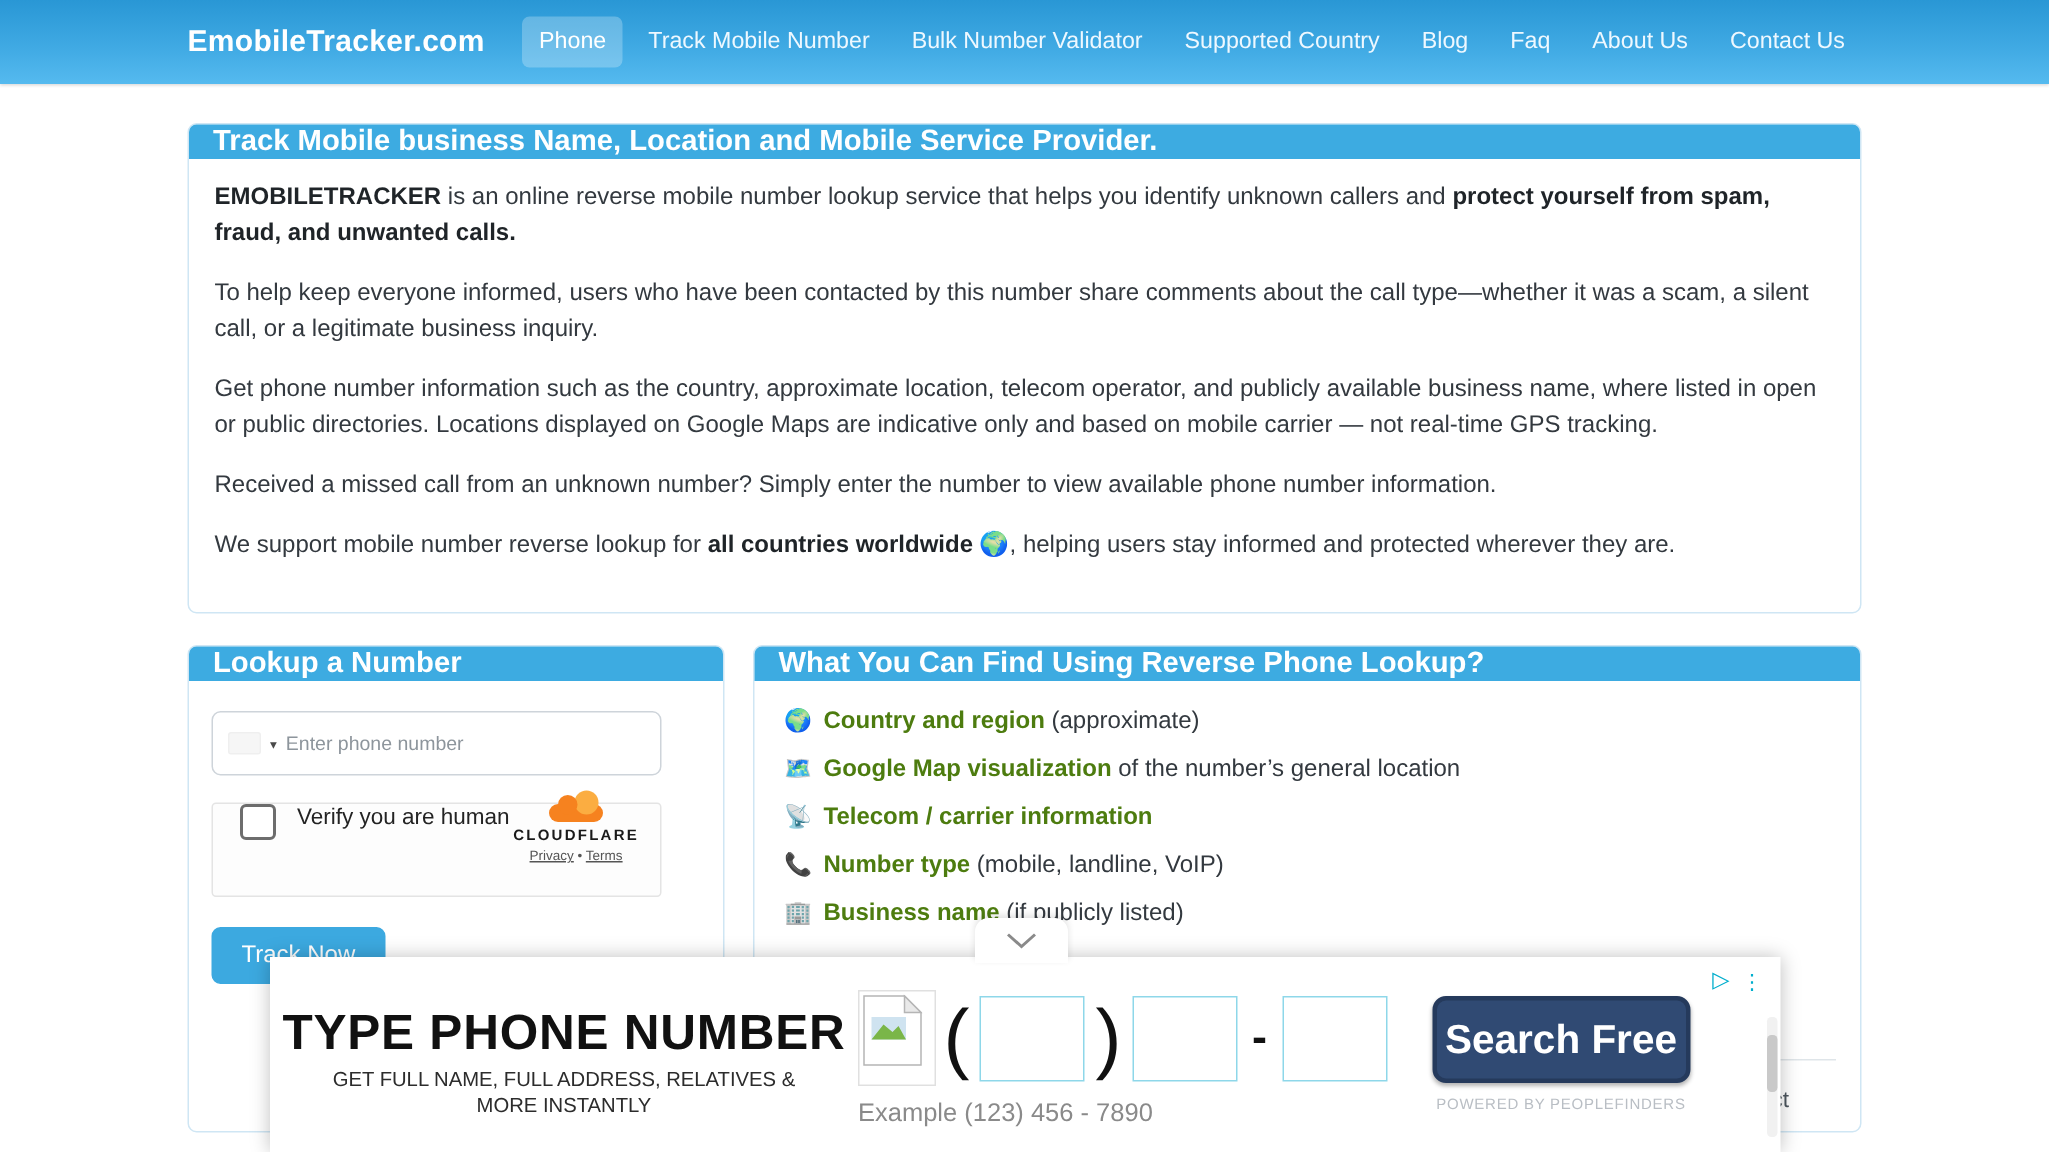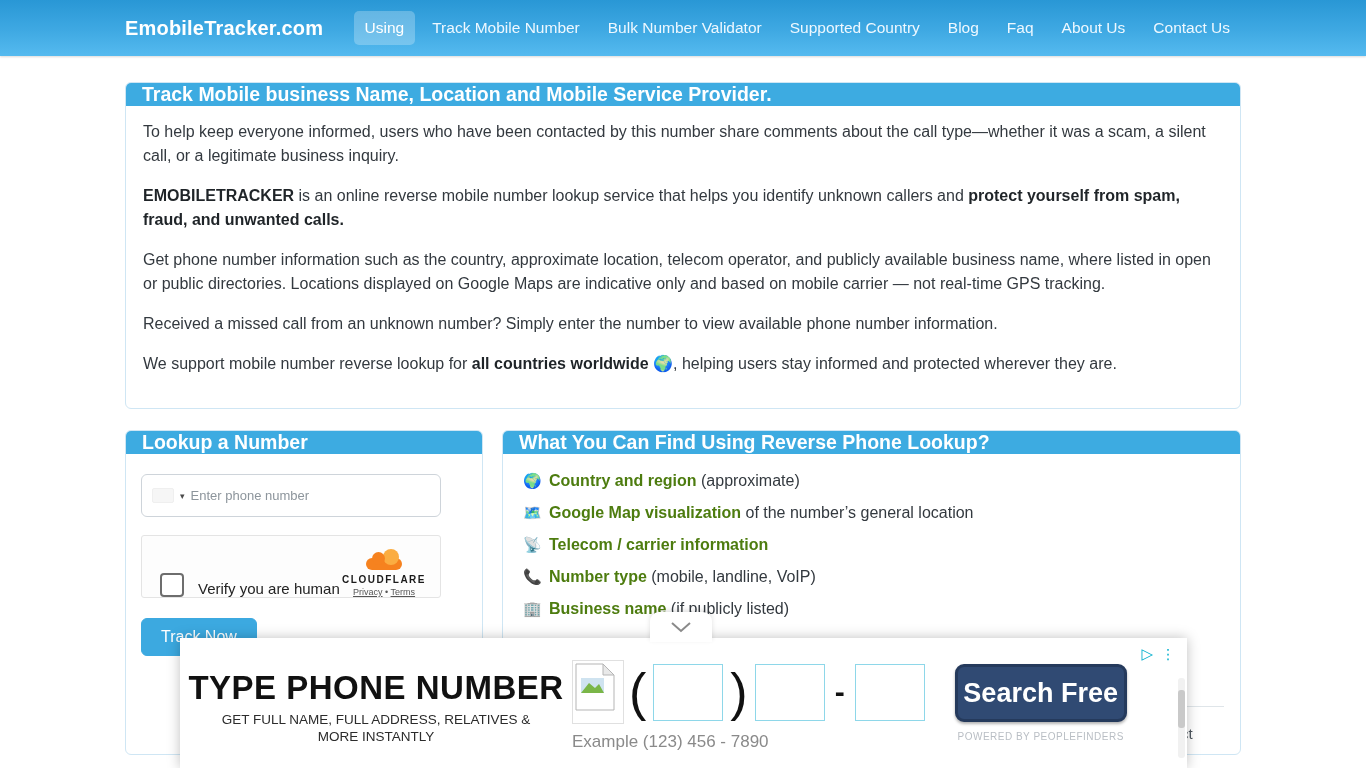--- a/index.html
+++ b/index.html
@@ -37,21 +37,21 @@
                  padding:0 10px; gap:6px; }
   .flag-box { width:22px; height:15px; background:#f6f6f6; border:1px solid #efefef;
               border-radius:2px; flex:0 0 auto; }
   .caret { font-size:9px; color:#4a4a4a; }
   .phone-input input { border:none; outline:none; flex:1; font-size:13px;
                        color:#495057; font-family:"Liberation Sans",sans-serif; }
   .phone-input input::placeholder { color:#8d959c; }
 
   .cf-widget { margin-top:18px; width:300px; height:63px; background:#fdfdfd;
                border:1px solid #e4e4e4; border-radius:3px; display:flex;
-               align-items:flex-end; padding:0 14px 0 18px; }
+               align-items:flex-start; padding:0 14px 0 18px; }
   .cf-checkbox { width:24px; height:24px; background:#fff; border:2px solid #6d6d6d;
                  border-radius:4px; cursor:pointer; flex:0 0 auto; }
   .cf-label { font-size:15px; color:#232323; margin-left:14px; flex:1; }
   .cf-brand { display:flex; flex-direction:column; align-items:center; gap:2px; }
   .cloud { width:36px; height:12px; background:#f6821f; border-radius:8px; position:relative; margin-bottom:2px; }
   .cloud::after { content:""; position:absolute; right:3px; top:-9px; width:16px; height:16px;
                   background:#fbad41; border-radius:50%; }
   .cloud::before { content:""; position:absolute; left:6px; top:-6px; width:13px; height:13px;
                    background:#f6821f; border-radius:50%; z-index:1; }
   .cf-name { font-size:10px; font-weight:bold; letter-spacing:1.5px; color:#1a1a1a; }
@@ -116,36 +116,36 @@
                       margin-top:12px; cursor:pointer; }
 </style>
 </head>
 <body>
 
 <div class="page">
 
   <div class="nav">
     <div class="brand">EmobileTracker.com</div>
     <div class="nav-menu">
-      <div class="nav-item active">Using</div>
+      <div class="nav-item active">Phone</div>
       <div class="nav-item">Track Mobile Number</div>
       <div class="nav-item">Bulk Number Validator</div>
       <div class="nav-item">Supported Country</div>
       <div class="nav-item">Blog</div>
       <div class="nav-item">Faq</div>
       <div class="nav-item">About Us</div>
       <div class="nav-item">Contact Us</div>
     </div>
   </div>
 
   <div class="card intro-card">
     <div class="card-header">Track Mobile business Name, Location and Mobile Service Provider.</div>
     <div class="intro-body">
+      <p><b>EMOBILETRACKER</b><span> is an online reverse mobile number lookup service that helps you identify unknown callers and </span><b>protect yourself from spam, fraud, and unwanted calls.</b></p>
       <p>To help keep everyone informed, users who have been contacted by this number share comments about the call type—whether it was a scam, a silent call, or a legitimate business inquiry.</p>
-      <p><b>EMOBILETRACKER</b><span> is an online reverse mobile number lookup service that helps you identify unknown callers and </span><b>protect yourself from spam, fraud, and unwanted calls.</b></p>
       <p>Get phone number information such as the country, approximate location, telecom operator, and publicly available business name, where listed in open or public directories. Locations displayed on Google Maps are indicative only and based on mobile carrier — not real-time GPS tracking.</p>
       <p>Received a missed call from an unknown number? Simply enter the number to view available phone number information.</p>
       <p><span>We support mobile number reverse lookup for </span><b>all countries worldwide</b><span> 🌍</span><span>, helping users stay informed and protected wherever they are.</span></p>
     </div>
   </div>
 
   <div class="card lookup-card">
     <div class="card-header">Lookup a Number</div>
     <div class="lookup-body">
       <div class="phone-input">

